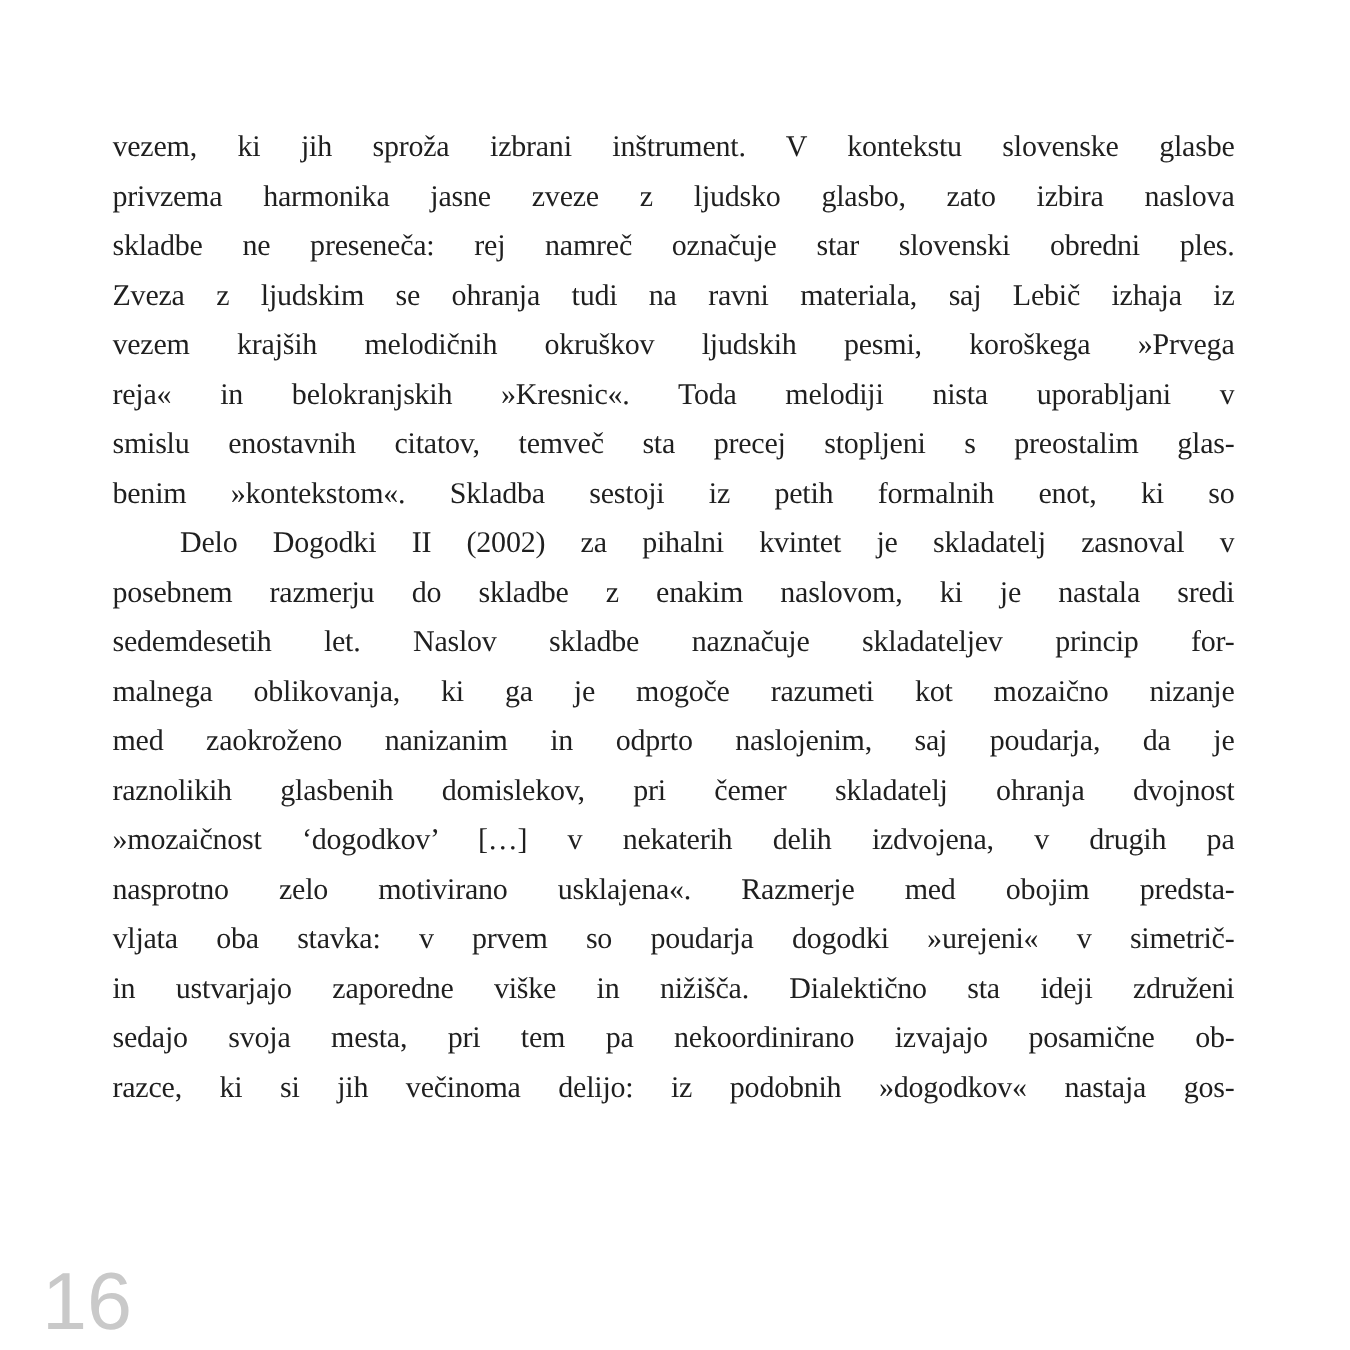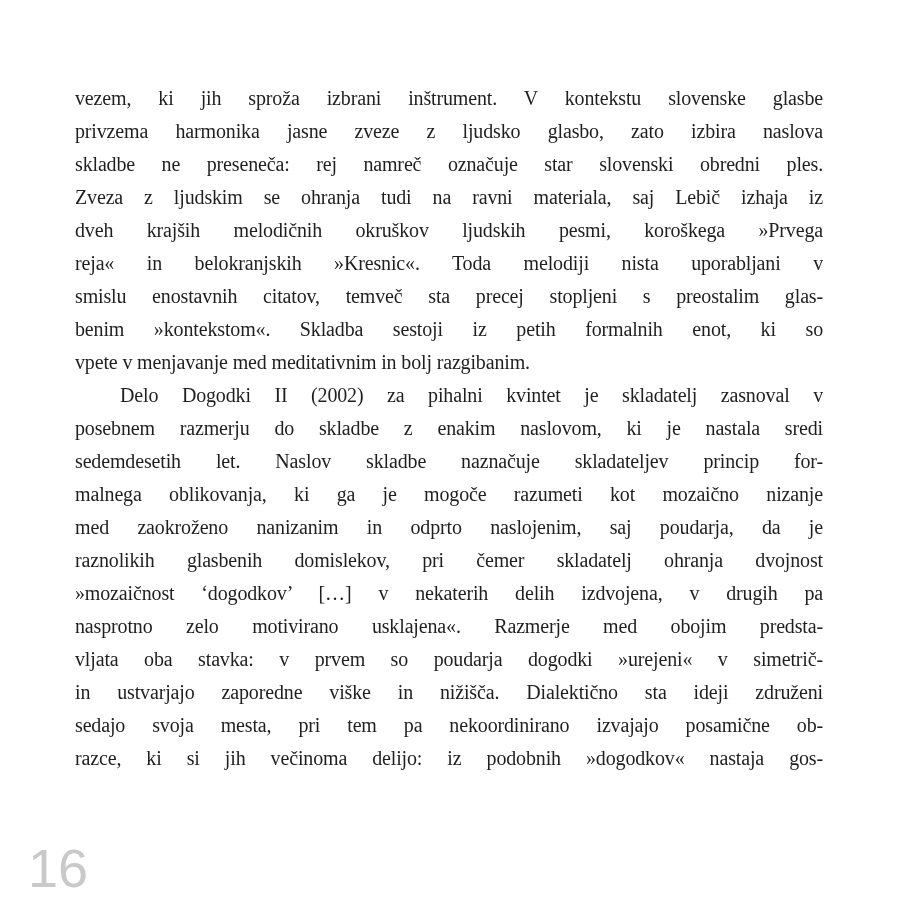--- a/index.html
+++ b/index.html
@@ -56,25 +56,24 @@
 </style>
 </head>
 <body>
 
 <div class="page">
   <div class="text-block">
       <div class="line"><span>vezem, ki jih sproža izbrani inštrument. V kontekstu slovenske glasbe</span></div>
       <div class="line"><span>privzema harmonika jasne zveze z ljudsko glasbo, zato izbira naslova</span></div>
       <div class="line"><span>skladbe ne preseneča: rej namreč označuje star slovenski obredni ples.</span></div>
       <div class="line"><span>Zveza z ljudskim se ohranja tudi na ravni materiala, saj Lebič izhaja iz</span></div>
-      <div class="line"><span>dveh krajših melodičnih okruškov ljudskih pesmi, koroškega »Prvega</span></div>
+      <div class="line"><span>vezem krajših melodičnih okruškov ljudskih pesmi, koroškega »Prvega</span></div>
       <div class="line"><span>reja« in belokranjskih »Kresnic«. Toda melodiji nista uporabljani v</span></div>
       <div class="line"><span>smislu enostavnih citatov, temveč sta precej stopljeni s preostalim glas-</span></div>
       <div class="line"><span>benim »kontekstom«. Skladba sestoji iz petih formalnih enot, ki so</span></div>
-      <div class="line no-justify"><span>vpete v menjavanje med meditativnim in bolj razgibanim.</span></div>
       <div class="line indent"><span>Delo </span><span class="em">Dogodki II</span><span> (2002) za pihalni kvintet je skladatelj zasnoval v</span></div>
       <div class="line"><span>posebnem razmerju do skladbe z enakim naslovom, ki je nastala sredi</span></div>
       <div class="line"><span>sedemdesetih let. Naslov skladbe naznačuje skladateljev princip for-</span></div>
       <div class="line"><span>malnega oblikovanja, ki ga je mogoče razumeti kot mozaično nizanje</span></div>
       <div class="line"><span>med zaokroženo nanizanim in odprto naslojenim, saj poudarja, da je</span></div>
       <div class="line"><span>raznolikih glasbenih domislekov, pri čemer skladatelj ohranja dvojnost</span></div>
       <div class="line"><span>»mozaičnost ‘dogodkov’ […] v nekaterih delih izdvojena, v drugih pa</span></div>
       <div class="line"><span>nasprotno zelo motivirano usklajena«. Razmerje med obojim predsta-</span></div>
       <div class="line"><span>vljata oba stavka: v prvem so poudarja dogodki »urejeni« v simetrič-</span></div>
       <div class="line"><span>in ustvarjajo zaporedne viške in nižišča. Dialektično sta ideji združeni</span></div>

